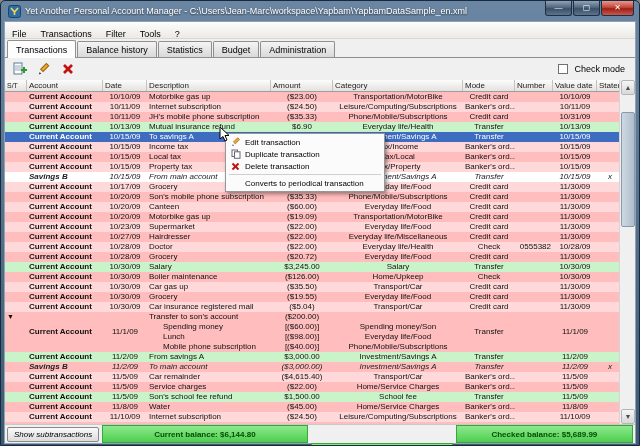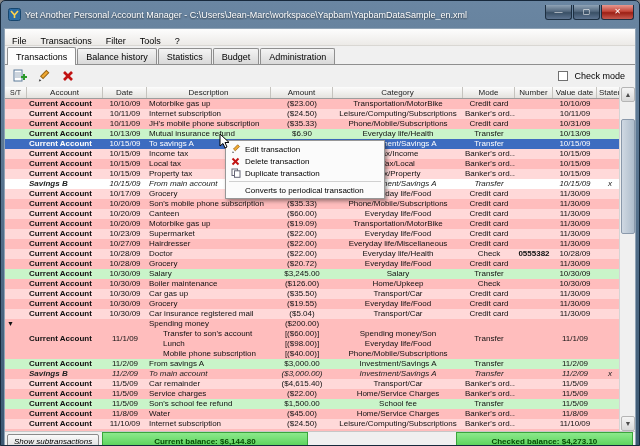--- a/index.html
+++ b/index.html
@@ -6,21 +6,21 @@
   html,body { background:#888; }
   .window {
     position:relative; width:640px; height:446px;
     background:linear-gradient(#6a86a2,#3c5872);
     border:1px solid #17293c; border-radius:5px 5px 0 0;
     padding:0 3px 3px 3px;
     font-family:"Liberation Sans","DejaVu Sans",sans-serif;
     overflow:hidden;
   }
   
-  .titlebar { height:27px; display:flex; align-items:center; padding:0 2px; }
+  .titlebar { height:20px; display:flex; align-items:center; padding:0 2px; }
   .app-icon { width:13px; height:13px; margin:0 4px 0 2px; flex:0 0 auto; }
   .title { flex:1; color:#fff; font-size:9px; white-space:nowrap; overflow:hidden;
            text-shadow:0 1px 2px rgba(0,0,0,.7); }
   .winbtns { display:flex; align-items:flex-start; height:20px; }
   .wbtn { width:27px; height:15px; margin-left:1px; border:1px solid #1d2f41;
           border-top:none; border-radius:0 0 3px 3px; color:#fff; font-size:8px;
           line-height:13px; text-align:center;
           background:linear-gradient(#8fa3b6,#51677d 50%,#3c5269 50%,#5b7档 ); 
           background:linear-gradient(#8fa3b6,#51677d 50%,#3c5269 50%,#5e7априла);
           background:linear-gradient(#8fa3b6 0%,#53687e 45%,#3a5066 55%,#5d7democr);
@@ -49,35 +49,35 @@
           border:1px solid transparent; border-radius:2px; }
   .toolbar .spacer { flex:1; }
   .checkbox { width:10px; height:10px; background:#fff; border:1px solid #707070;
               margin-right:4px; }
   .checklabel { font-size:9px; margin-right:6px; }
   
   .tablewrap { position:relative; flex:1; background:#fff; overflow:hidden; }
   .thead { display:flex; height:12px; width:618px;
            background:linear-gradient(#fcfcfc,#e4e2de);
            border-bottom:1px solid #9d9d9d; font-size:8px; color:#222; }
-  .thead .td { border-right:1px solid #c5c3be; font-weight:normal; text-align:center;
+  .thead .td { border-right:1px solid #c5c3be; font-weight:normal; text-align:left;
                font-style:normal; line-height:11px; }
   .tbody { width:618px; height:334px; overflow:hidden; background:#fff; font-size:8px; }
   .tr { display:flex; height:10px; color:#111; }
   .tr.multi { height:40px; }
   .td { line-height:10px; height:100%; overflow:hidden; white-space:nowrap; padding:0 2px; }
   .ln { height:10px; line-height:10px; }
   .c-st        { width:22px; text-align:left; font-size:7px; }
   .c-account   { width:76px; font-weight:bold; }
   .c-date      { width:44px; text-align:center; }
   .c-desc      { width:124px; }
   .c-amount    { width:62px; text-align:center; }
   .c-category  { width:130px; text-align:center; }
   .c-mode      { width:52px; text-align:center; }
-  .c-number    { width:38px; text-align:center;font-weight:bold; }
+  .c-number    { width:38px; text-align:right; }
   .c-value     { width:44px; text-align:center; }
   .c-statement { width:26px; text-align:center; font-style:italic; }
   .multi .c-account { display:flex; align-items:center; }
   .multi .c-date,.multi .c-mode,.multi .c-value { display:flex; align-items:center; justify-content:center; }
   .multi .c-desc .ln + .ln { padding-left:14px; }
   .e   { background:#ffbdbd; }  .e.alt { background:#ffd9d9; }
   .g   { background:#a9e7a9; }  .g.alt { background:#c9f4c9; }
   .o   { background:#ffffff; }
   .sel { background:#3d6cc0; color:#fff; }
   .it  { font-style:italic; color:#222; }
@@ -454,22 +454,22 @@
             <div class="td c-mode">Credit card</div>
             <div class="td c-number"></div>
             <div class="td c-value">11/30/09</div>
             <div class="td c-statement"></div>
           </div>
           <div class="tr e multi">
             <div class="td c-st">▼</div>
             <div class="td c-account">Current Account</div>
             <div class="td c-date">11/1/09</div>
             <div class="td c-desc">
+              <div class="ln">Transfer to son's account</div>
               <div class="ln">Spending money</div>
-              <div class="ln">Transfer to son's account</div>
               <div class="ln">Lunch</div>
               <div class="ln">Mobile phone subscription</div>
             </div>
             <div class="td c-amount">
               <div class="ln">($200.00)</div>
               <div class="ln">[($60.00)]</div>
               <div class="ln">[($98.00)]</div>
               <div class="ln">[($40.00)]</div>
             </div>
             <div class="td c-category">
@@ -592,49 +592,49 @@
           <span class="mi">
             <svg width="10" height="10" viewBox="0 0 10 10">
                 <rect x="4.2" y="0.8" width="2.6" height="6" transform="rotate(45 5.5 3.8)" fill="#f0a830" stroke="#996515" stroke-width="0.7"></rect>
                 <polygon points="1.8,7.2 3.2,8.6 1.2,9" fill="#444"></polygon>
               </svg>
           </span>
           <span>Edit transaction</span>
         </div>
         <div class="ctxitem">
           <span class="mi">
+            <svg width="10" height="10" viewBox="0 0 10 10">
+                <rect x="1" y="1" width="5.5" height="6.5" fill="#fff" stroke="#667"></rect>
+                <rect x="3.5" y="2.8" width="5.5" height="6.5" fill="#fff" stroke="#667"></rect>
+              </svg>
+          </span>
+          <span>Duplicate transaction</span>
+        </div>
+        <div class="ctxitem">
+          <span class="mi">
             <svg width="9" height="9" viewBox="0 0 9 9">
                 <line x1="1.5" y1="1.5" x2="7.5" y2="7.5" stroke="#c11212" stroke-width="2"></line>
                 <line x1="7.5" y1="1.5" x2="1.5" y2="7.5" stroke="#c11212" stroke-width="2"></line>
               </svg>
           </span>
           <span>Delete transaction</span>
         </div>
-        <div class="ctxitem">
-          <span class="mi">
-            <svg width="10" height="10" viewBox="0 0 10 10">
-                <rect x="1" y="1" width="5.5" height="6.5" fill="#fff" stroke="#667"></rect>
-                <rect x="3.5" y="2.8" width="5.5" height="6.5" fill="#fff" stroke="#667"></rect>
-              </svg>
-          </span>
-          <span>Duplicate transaction</span>
-        </div>
         <div class="ctxsep"></div>
         <div class="ctxitem">
           <span class="mi"></span>
           <span>Converts to periodical transaction</span>
         </div>
       </div>
 
       <svg class="cursor" width="11" height="17" viewBox="0 0 11 17">
         <polygon points="1,1 1,13 4,10.5 6,15 8,14 6,9.6 10,9.4" fill="#fff" stroke="#000" stroke-width="1"></polygon>
       </svg>
     </div>
 
     <div class="footer">
       <span class="subbtn">Show subtransactions</span>
       <span class="balance bal-current">Current balance: $6,144.80</span>
       <span class="balance bal-final">Final balance: $6,144.80</span>
-      <span class="balance bal-checked">Checked balance: $4,273.10</span>
+      <span class="balance bal-checked">Checked balance: $5,689.99</span>
     </div>
 
   </div>
 </div>
 
 </body></html>

